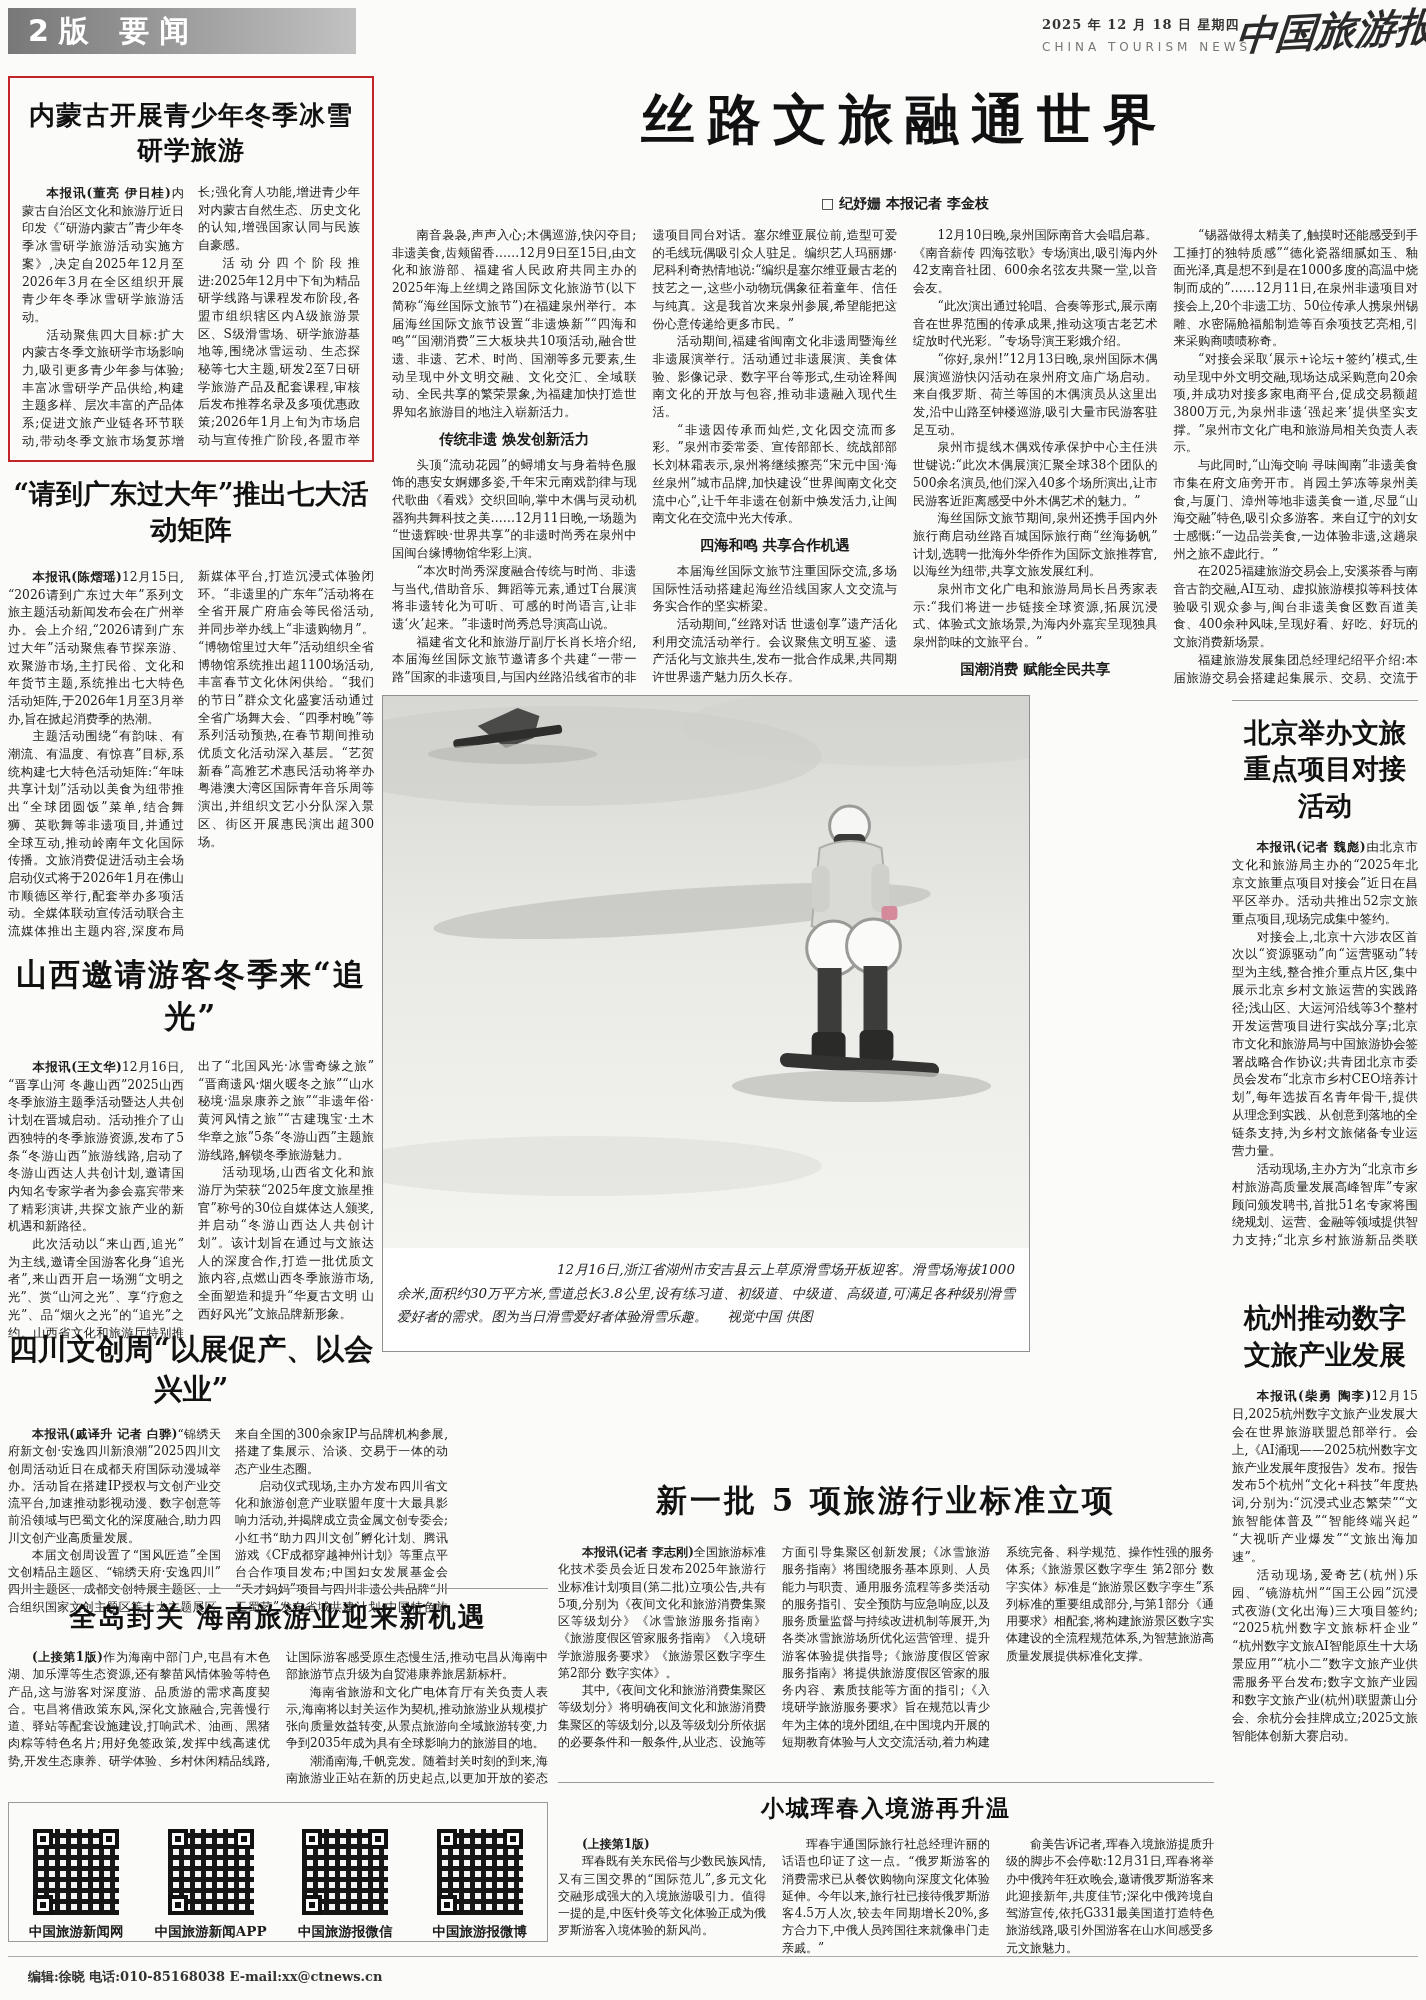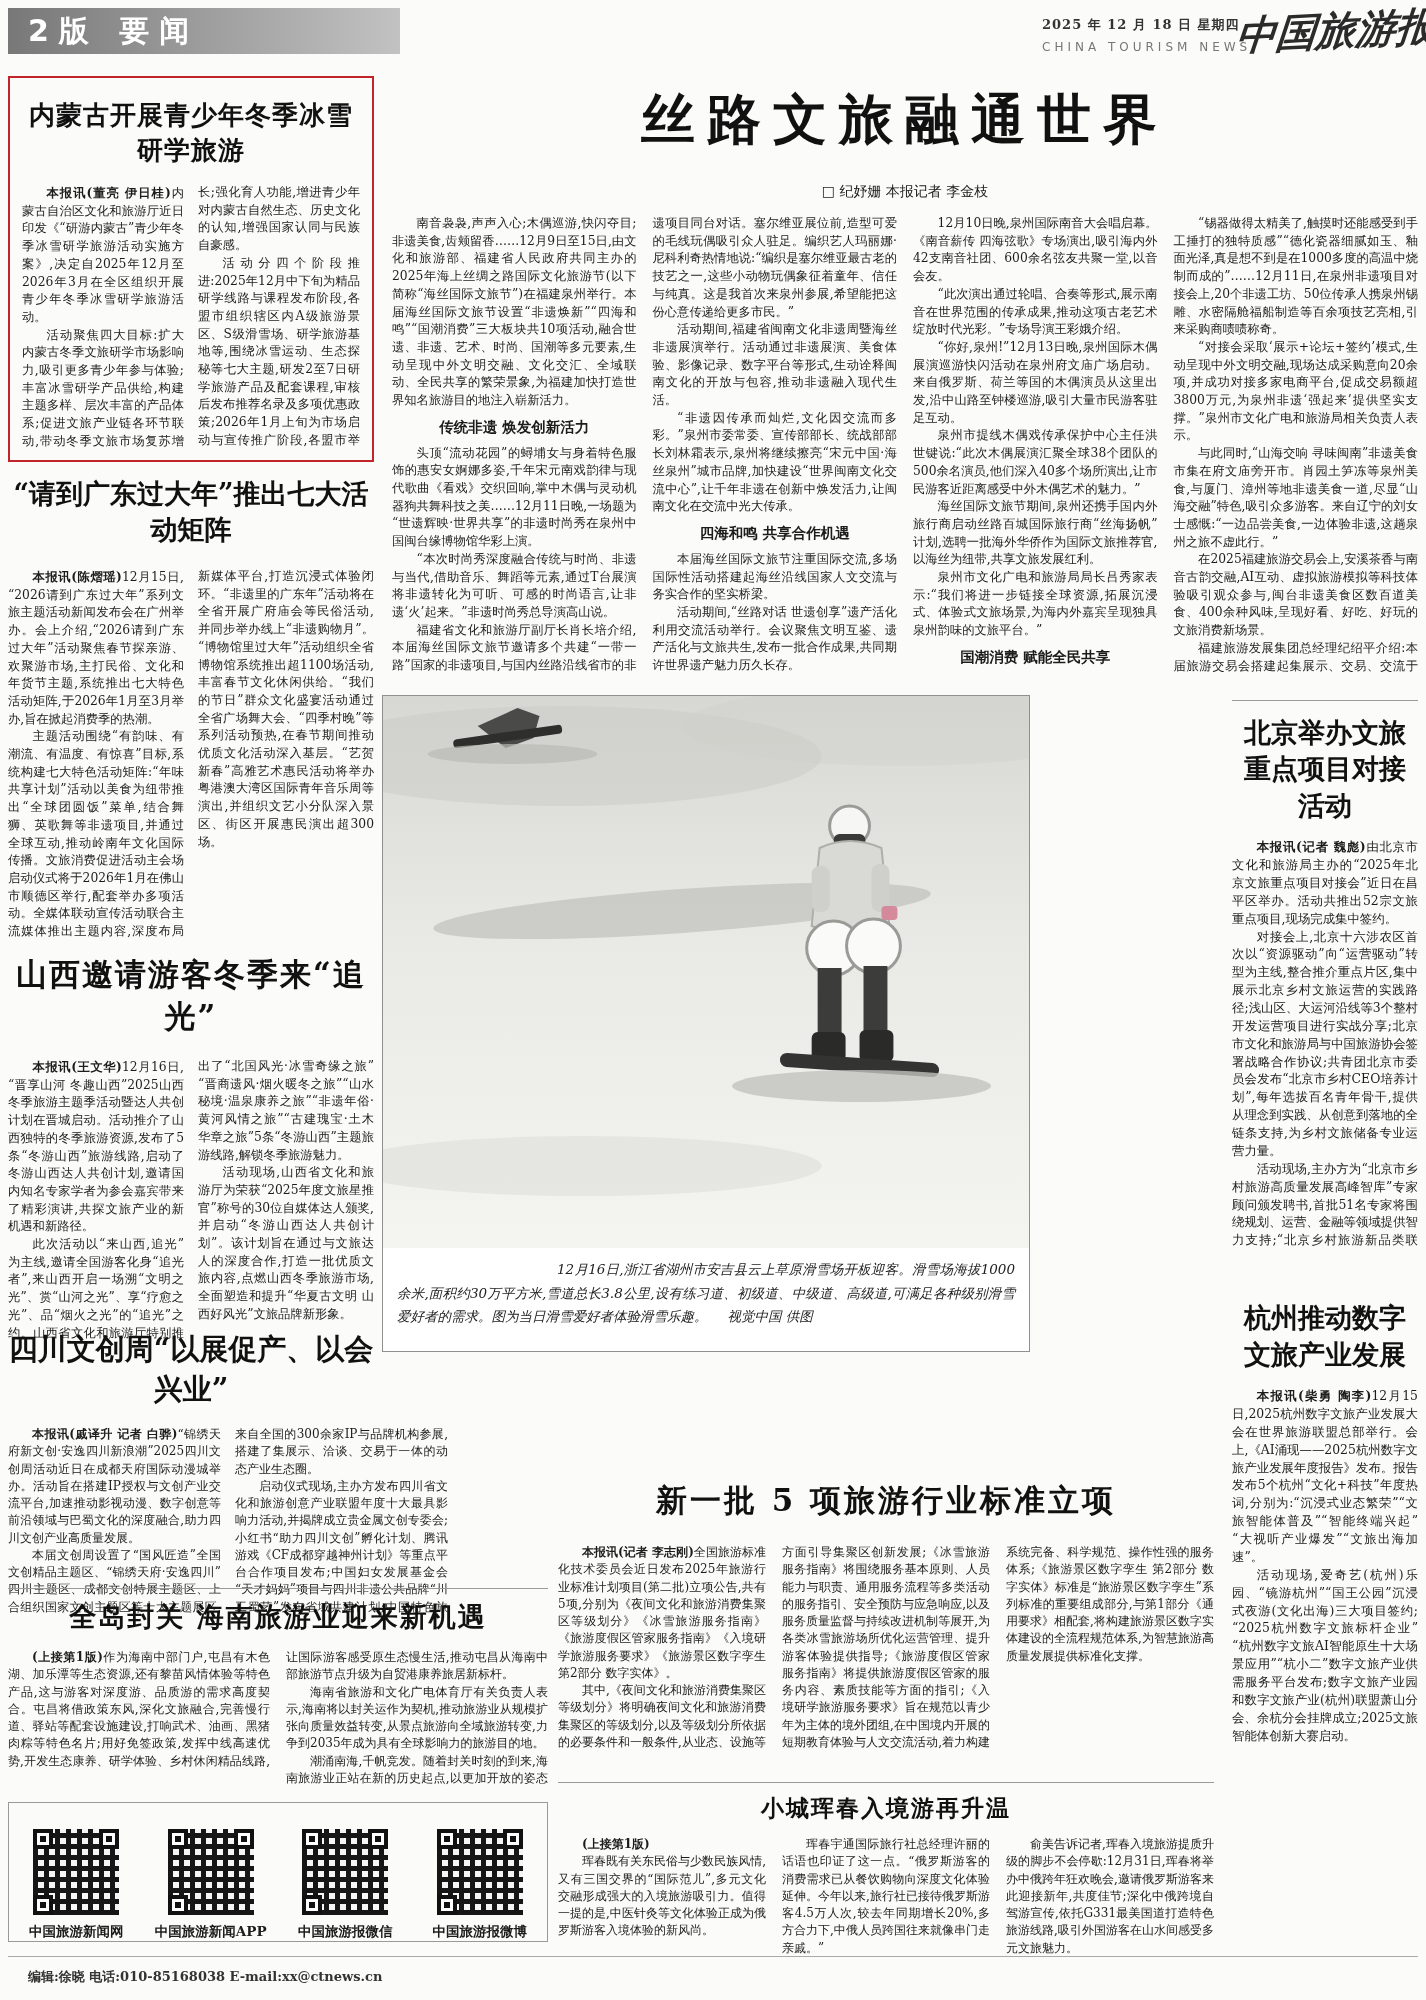--- a/index.html
+++ b/index.html
@@ -1,19 +1,19 @@
 <!DOCTYPE html>
 <html lang="zh"><head>
 <meta charset="utf-8">
 <style>
   html,body{margin:0;padding:0;background:#e9e9e7;}
   .page{position:relative;width:1426px;height:2000px;margin:0 auto;background:#fbfbf9;
         font-family:"DejaVu Serif","Liberation Serif",serif;color:#1c1c1c;overflow:hidden;}
   
-  .badge{position:absolute;left:8px;top:8px;width:392px;height:46px;
+  .badge{position:absolute;left:8px;top:8px;width:348px;height:46px;
          background:linear-gradient(90deg,#787878,#c2c2c2);color:#fff;
          font-size:30px;font-weight:bold;line-height:46px;padding-left:20px;box-sizing:border-box;
          letter-spacing:10px;font-family:"DejaVu Sans","Liberation Sans",sans-serif;}
   .dateblock{position:absolute;left:1042px;top:16px;width:210px;text-align:left;}
   .dateblock .d1{font-size:13px;font-weight:bold;color:#333;letter-spacing:1px;}
   .dateblock .d2{font-size:12px;color:#777;letter-spacing:4px;margin-top:6px;
                  font-family:"DejaVu Sans","Liberation Sans",sans-serif;}
   .masthead{position:absolute;right:10px;top:2px;width:180px;height:58px;
             font-size:40px;font-weight:bold;font-style:italic;color:#2b2b2b;
             transform:rotate(-3deg) skewX(-8deg);white-space:nowrap;line-height:58px;}
@@ -24,21 +24,21 @@
   .subhead{font-size:14.5px;font-weight:bold;text-align:center;margin:7px 0;}
   .body{overflow:hidden;column-fill:auto;font-size:12.3px;line-height:1.44;}
   
   .redbox{position:absolute;left:8px;top:76px;width:366px;height:386px;border:2px solid #c3242a;
           box-sizing:border-box;padding:12px 12px 8px;}
   .redbox .headline{font-size:26px;letter-spacing:1px;margin:8px 0 16px;}
   .redbox .body{height:280px;column-count:2;column-gap:14px;}
   
   .main{position:absolute;left:392px;top:70px;width:1026px;height:622px;}
   .main .headline{font-size:54px;letter-spacing:12px;margin-top:14px;}
-  .main .byline{text-align:center;font-size:14px;font-weight:normal;margin:26px 0 14px;}
+  .main .byline{text-align:center;font-size:14px;font-weight:bold;margin:38px 0 14px;}
   .main .body{height:468px;column-count:4;column-gap:16px;}
   
   .art-l{position:absolute;left:8px;width:366px;}
   #guangdong{top:470px;height:472px;}
   #guangdong .headline{font-size:27px;margin:6px 0 20px;letter-spacing:0px;}
   #guangdong .body{height:380px;column-count:2;column-gap:14px;}
   #shanxi{top:950px;height:372px;}
   #shanxi .headline{font-size:31px;margin:4px 0 20px;letter-spacing:2px;}
   #shanxi .body{height:288px;column-count:2;column-gap:14px;}
   #sichuan{top:1328px;height:258px;width:440px;}

